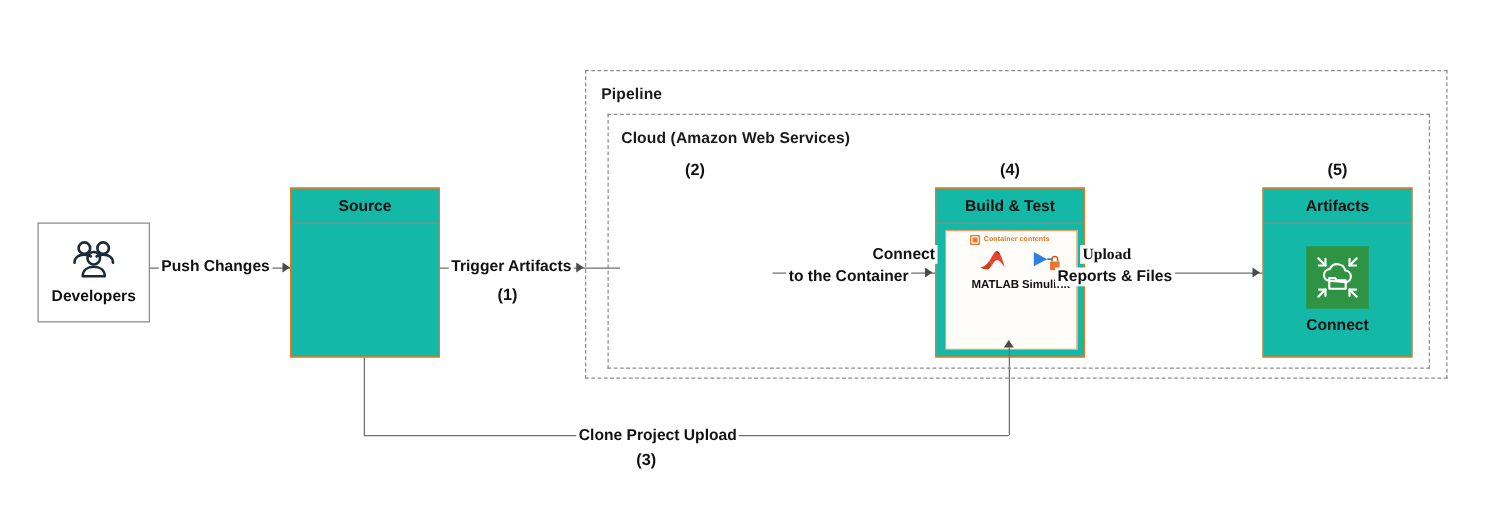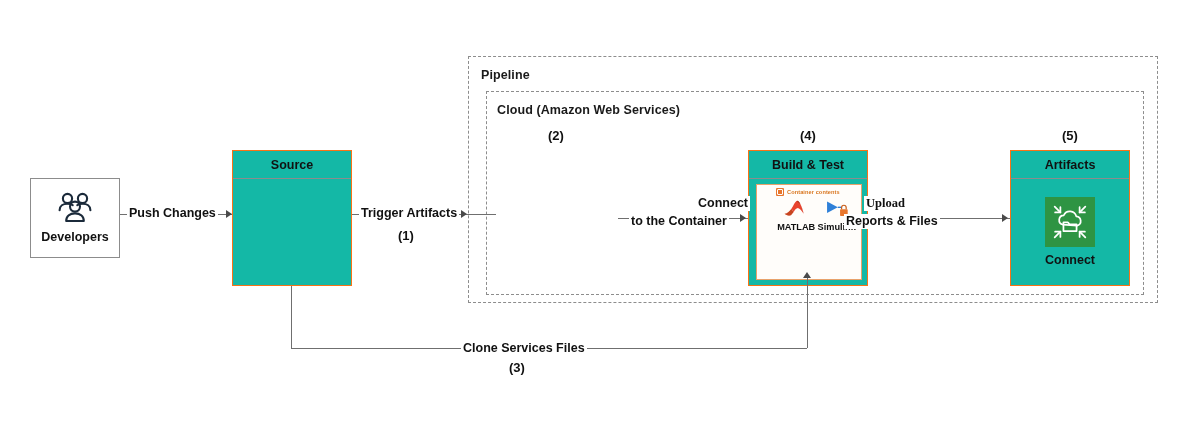--- a/index.html
+++ b/index.html
@@ -179,16 +179,16 @@
 
   <div class="hline" style="left:868px;top:218px;width:142px;"></div>
   <div class="arrow-r" style="left:1002px;top:214px;"></div>
   <div class="conn-label" style="left:864px;top:196px;font-family:Liberation Serif, serif;">Upload</div>
   <div class="conn-label" style="left:844px;top:214px;">Reports &amp; Files</div>
 
   <div class="vline" style="left:291px;top:286px;height:62px;"></div>
   <div class="hline" style="left:291px;top:348px;width:516px;"></div>
   <div class="vline" style="left:807px;top:278px;height:70px;"></div>
   <div class="arrow-u" style="left:803px;top:272px;"></div>
-  <div class="conn-label" style="left:461px;top:341px;">Clone Services Files</div>
+  <div class="conn-label" style="left:461px;top:341px;">Clone Project Upload</div>
   <div class="conn-sub" style="left:509px;top:360px;">(3)</div>
 
 </div>
 
 </body></html>

